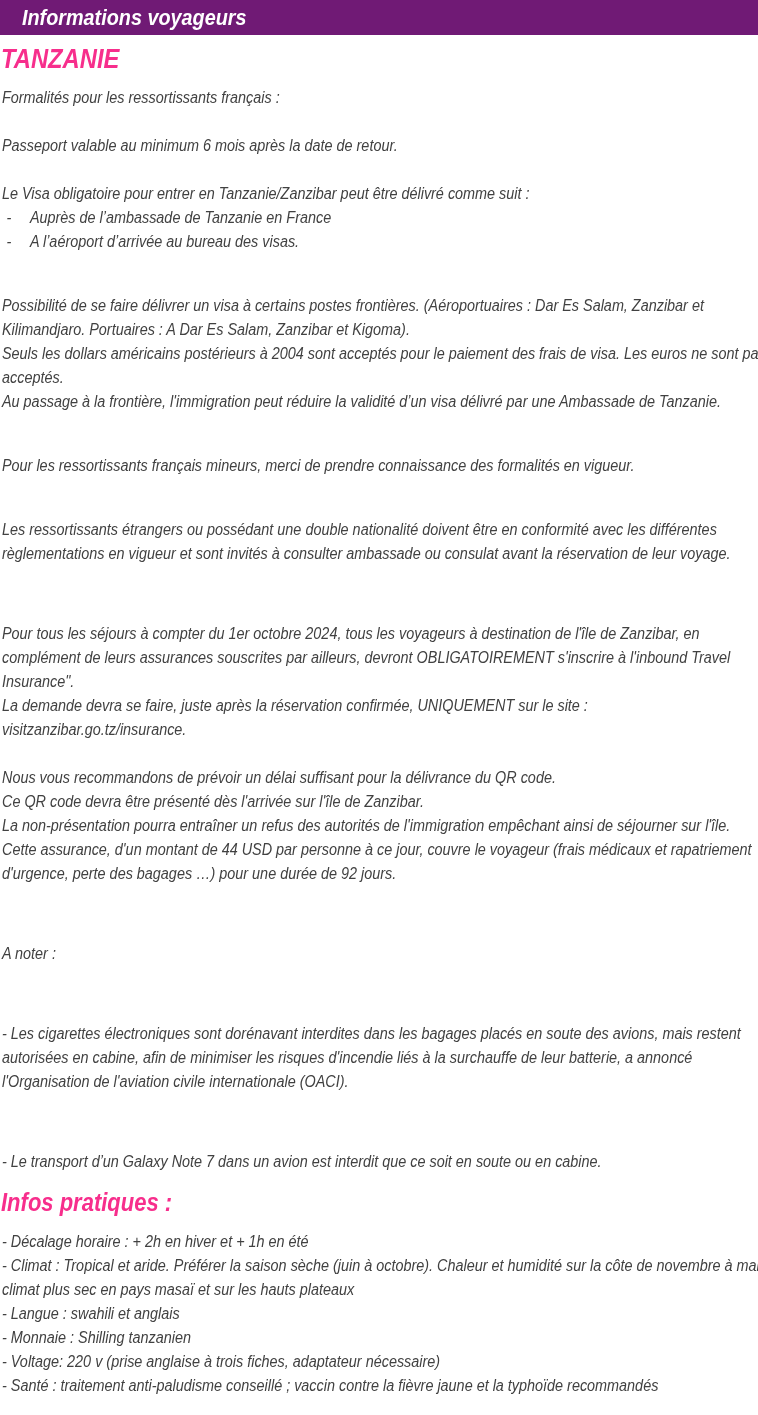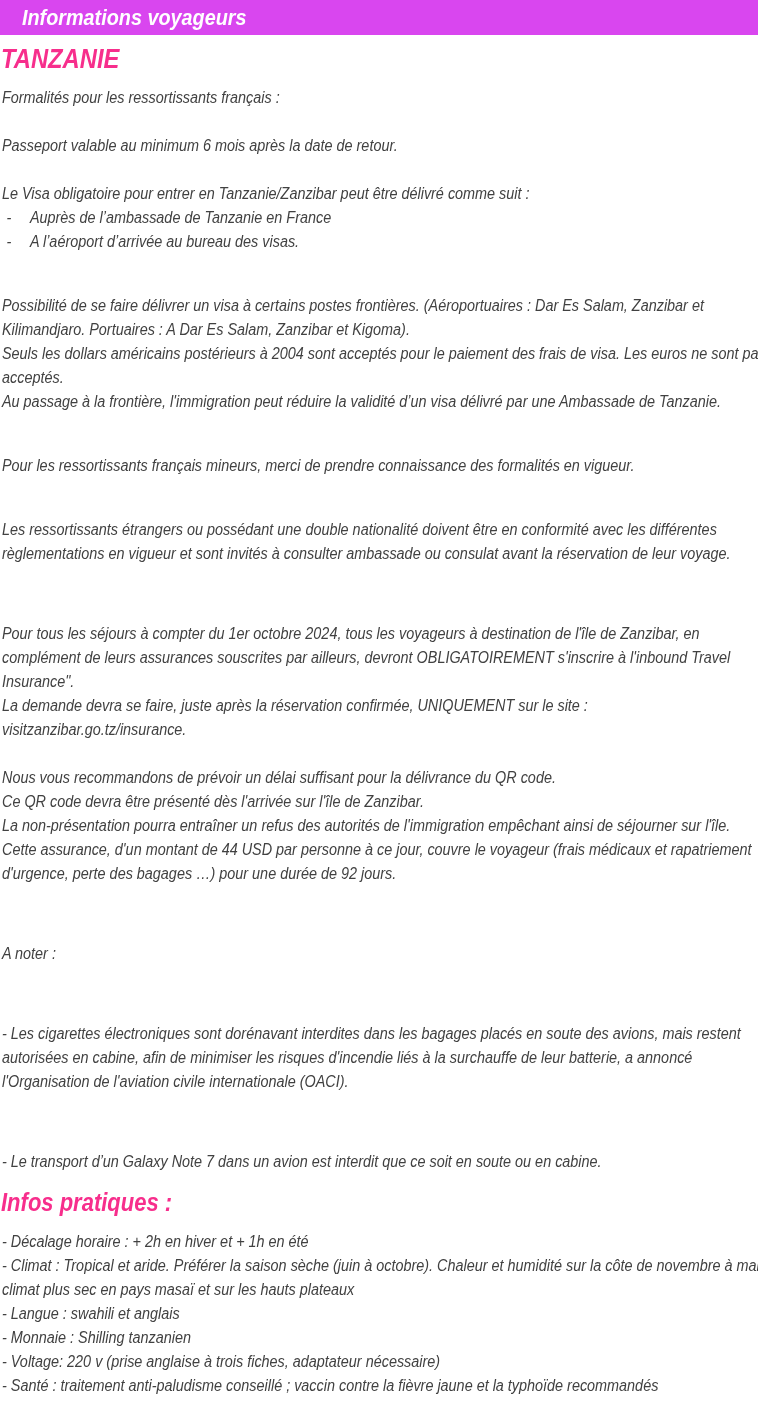--- a/index.html
+++ b/index.html
@@ -5,21 +5,21 @@
   html, body { margin: 0; padding: 0; }
   body {
     width: 758px;
     height: 1415px;
     background: #ffffff;
     overflow: hidden;
     font-family: "Liberation Sans", sans-serif;
   }
   .bar {
     height: 35px;
-    background: #d946ef;
+    background: #701a75;
     display: flex;
     align-items: center;
   }
   .bar-title {
     color: #ffffff;
     font-weight: bold;
     font-style: italic;
     font-size: 22px;
     margin-left: 22px;
     white-space: nowrap;

